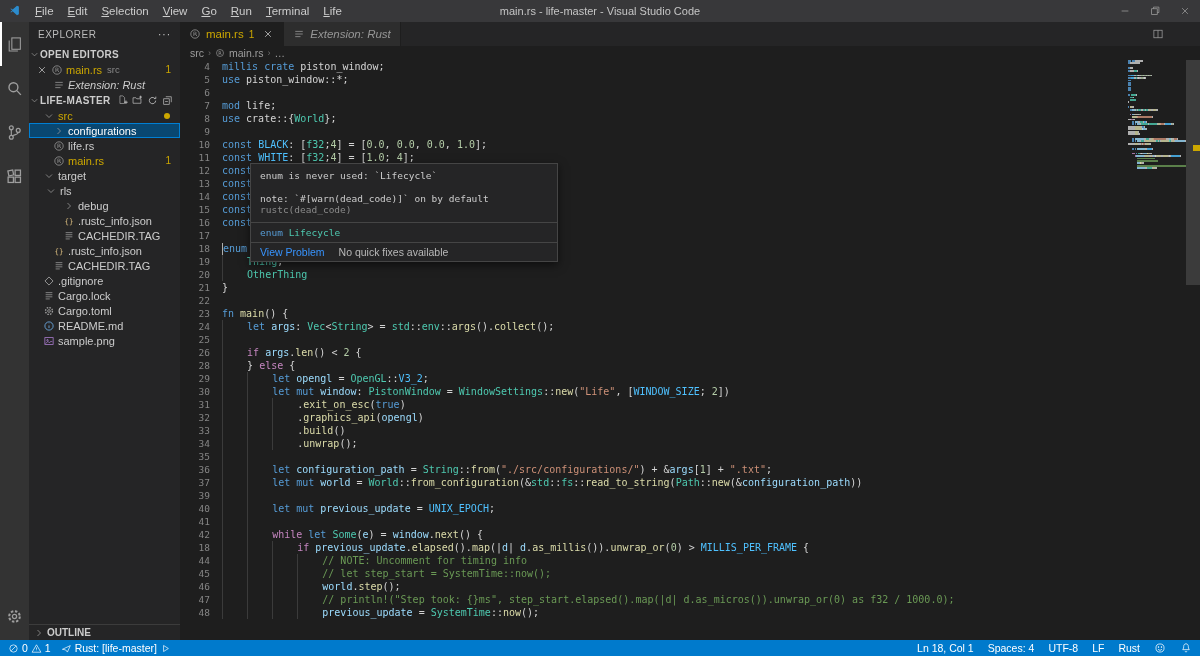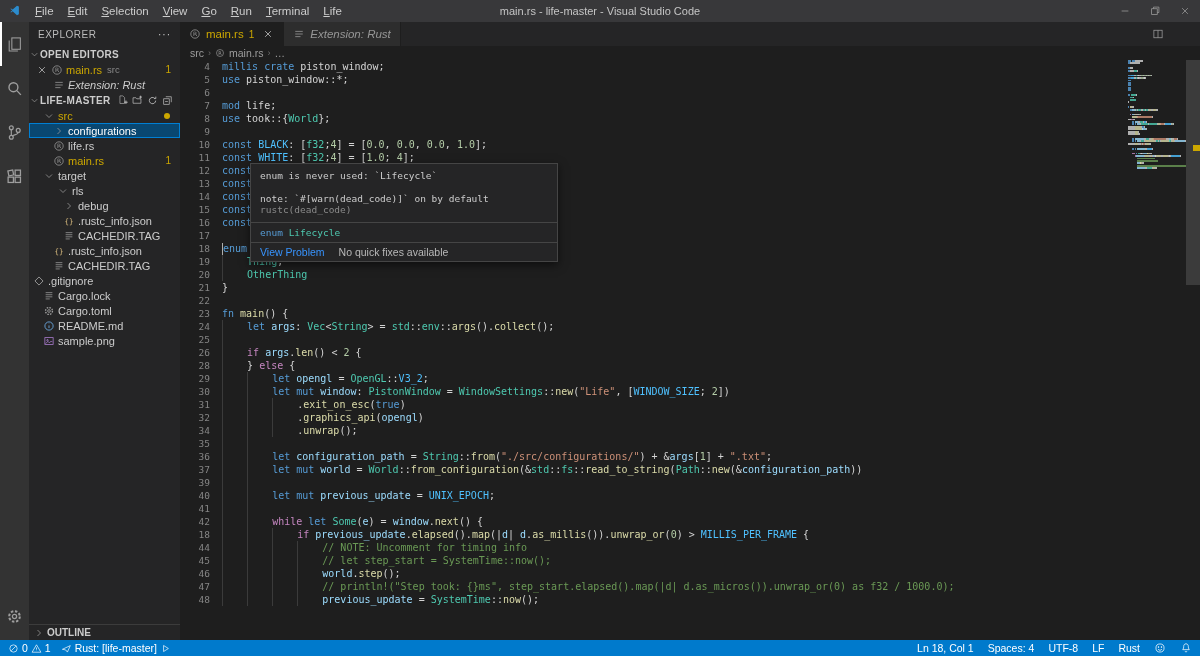--- a/index.html
+++ b/index.html
@@ -306,21 +306,21 @@
         <span class="badge">1</span>
       </div>
       <div class="tree-row" style="padding-left: 14px;">
         <span class="icn">
           <svg viewBox="0 0 16 16" stroke="currentColor" fill="none">
             <path d="M4 6l4 4 4-4"></path>
           </svg>
         </span>
         <span>target</span>
       </div>
-      <div class="tree-row" style="padding-left: 28px;">
+      <div class="tree-row" style="padding-left: 16px;">
         <span class="icn">
           <svg viewBox="0 0 16 16" stroke="currentColor" fill="none">
             <path d="M4 6l4 4 4-4"></path>
           </svg>
         </span>
         <span>rls</span>
       </div>
       <div class="tree-row" style="padding-left: 34px;">
         <span class="icn">
           <svg viewBox="0 0 16 16" stroke="currentColor" fill="none">
@@ -354,21 +354,21 @@
         <span>.rustc_info.json</span>
       </div>
       <div class="tree-row" style="padding-left: 24px;">
         <span class="icn">
           <svg viewBox="0 0 16 16" stroke="currentColor" fill="none">
             <path d="M3.5 3.5h9M3.5 6.3h9M3.5 9.1h9M3.5 11.9h5.5"></path>
           </svg>
         </span>
         <span>CACHEDIR.TAG</span>
       </div>
-      <div class="tree-row" style="padding-left: 4px;">
+      <div class="tree-row" style="padding-left: 14px;">
         <span class="icn">
           <svg viewBox="0 0 16 16" stroke="currentColor" fill="none">
             <path d="M8 2.6L13.4 8 8 13.4 2.6 8z" stroke-width="1.2"></path>
           </svg>
         </span>
         <span>.gitignore</span>
       </div>
       <div class="tree-row" style="padding-left: 14px;">
         <span class="icn">
           <svg viewBox="0 0 16 16" stroke="currentColor" fill="none">
@@ -482,21 +482,21 @@
       <div class="line">
         <span class="ln">6</span>
         <span class="lt"></span>
       </div>
       <div class="line">
         <span class="ln">7</span>
         <span class="lt"><span class="tk-k">mod</span><span class="tk-p"> life;</span></span>
       </div>
       <div class="line">
         <span class="ln">8</span>
-        <span class="lt"><span class="tk-k">use</span><span class="tk-p"> took::{</span><span class="tk-t">World</span><span class="tk-p">};</span></span>
+        <span class="lt"><span class="tk-k">use</span><span class="tk-p"> crate::{</span><span class="tk-t">World</span><span class="tk-p">};</span></span>
       </div>
       <div class="line">
         <span class="ln">9</span>
         <span class="lt"></span>
       </div>
       <div class="line">
         <span class="ln">10</span>
         <span class="lt"><span class="tk-k">const</span><span class="tk-p"> </span><span class="tk-C">BLACK</span><span class="tk-p">: [</span><span class="tk-t">f32</span><span class="tk-p">;</span><span class="tk-n">4</span><span class="tk-p">] = [</span><span class="tk-n">0.0</span><span class="tk-p">, </span><span class="tk-n">0.0</span><span class="tk-p">, </span><span class="tk-n">0.0</span><span class="tk-p">, </span><span class="tk-n">1.0</span><span class="tk-p">];</span></span>
       </div>
       <div class="line">
@@ -575,20 +575,24 @@
         <span class="ln">30</span>
         <span class="lt"><span class="g"></span><span class="g"></span><span class="tk-k">let</span><span class="tk-p"> </span><span class="tk-k">mut</span><span class="tk-p"> </span><span class="tk-v">window</span><span class="tk-p">: </span><span class="tk-t">PistonWindow</span><span class="tk-p"> = </span><span class="tk-t">WindowSettings</span><span class="tk-p">::</span><span class="tk-f">new</span><span class="tk-p">(</span><span class="tk-s">"Life"</span><span class="tk-p">, [</span><span class="tk-C">WINDOW_SIZE</span><span class="tk-p">; </span><span class="tk-n">2</span><span class="tk-p">])</span></span>
       </div>
       <div class="line">
         <span class="ln">31</span>
         <span class="lt"><span class="g"></span><span class="g"></span><span class="g"></span><span class="tk-p">.</span><span class="tk-f">exit_on_esc</span><span class="tk-p">(</span><span class="tk-k">true</span><span class="tk-p">)</span></span>
       </div>
       <div class="line">
         <span class="ln">32</span>
         <span class="lt"><span class="g"></span><span class="g"></span><span class="g"></span><span class="tk-p">.</span><span class="tk-f">graphics_api</span><span class="tk-p">(</span><span class="tk-v">opengl</span><span class="tk-p">)</span></span>
+      </div>
+      <div class="line">
+        <span class="ln">33</span>
+        <span class="lt"><span class="g"></span><span class="g"></span><span class="g"></span><span class="tk-p">.</span><span class="tk-f">build</span><span class="tk-p">()</span></span>
       </div>
       <div class="line">
         <span class="ln">34</span>
         <span class="lt"><span class="g"></span><span class="g"></span><span class="g"></span><span class="tk-p">.</span><span class="tk-f">unwrap</span><span class="tk-p">();</span></span>
       </div>
       <div class="line">
         <span class="ln">35</span>
         <span class="lt"><span class="g"></span><span class="g"></span></span>
       </div>
       <div class="line">

